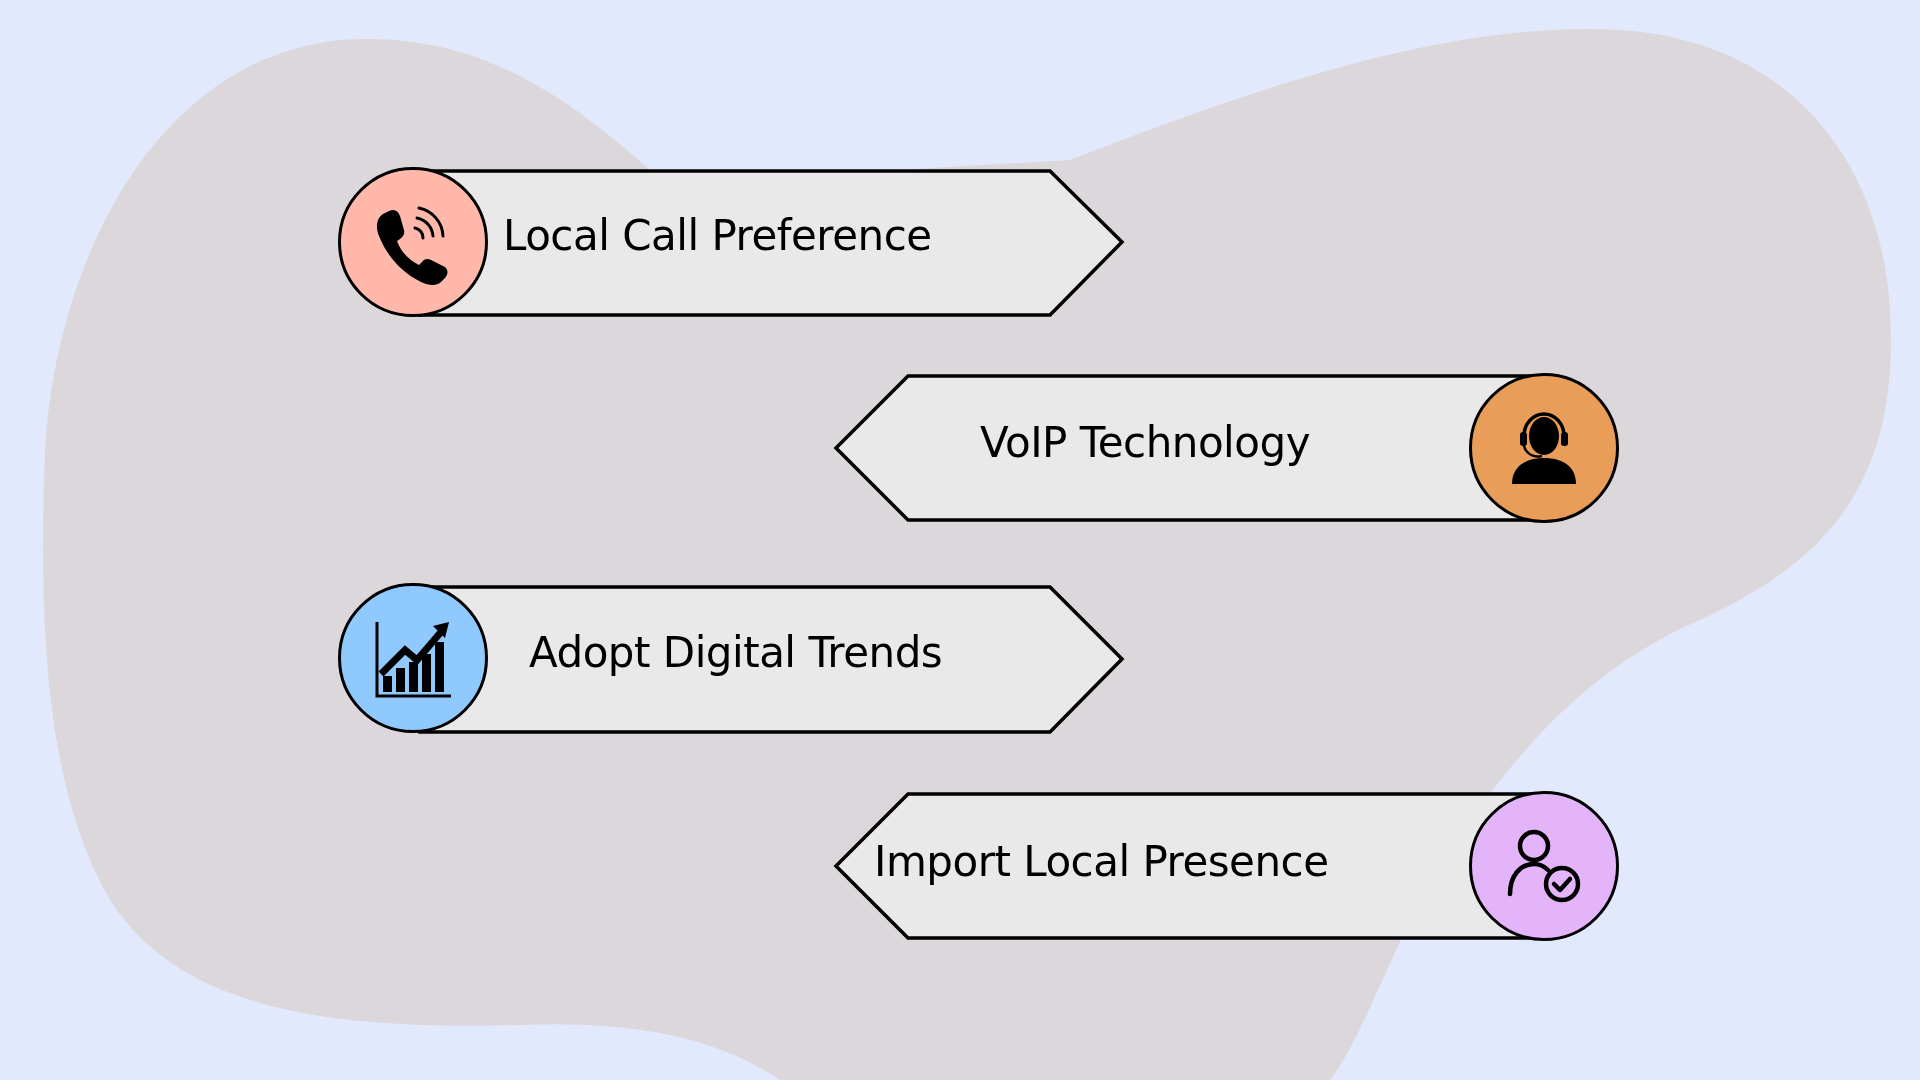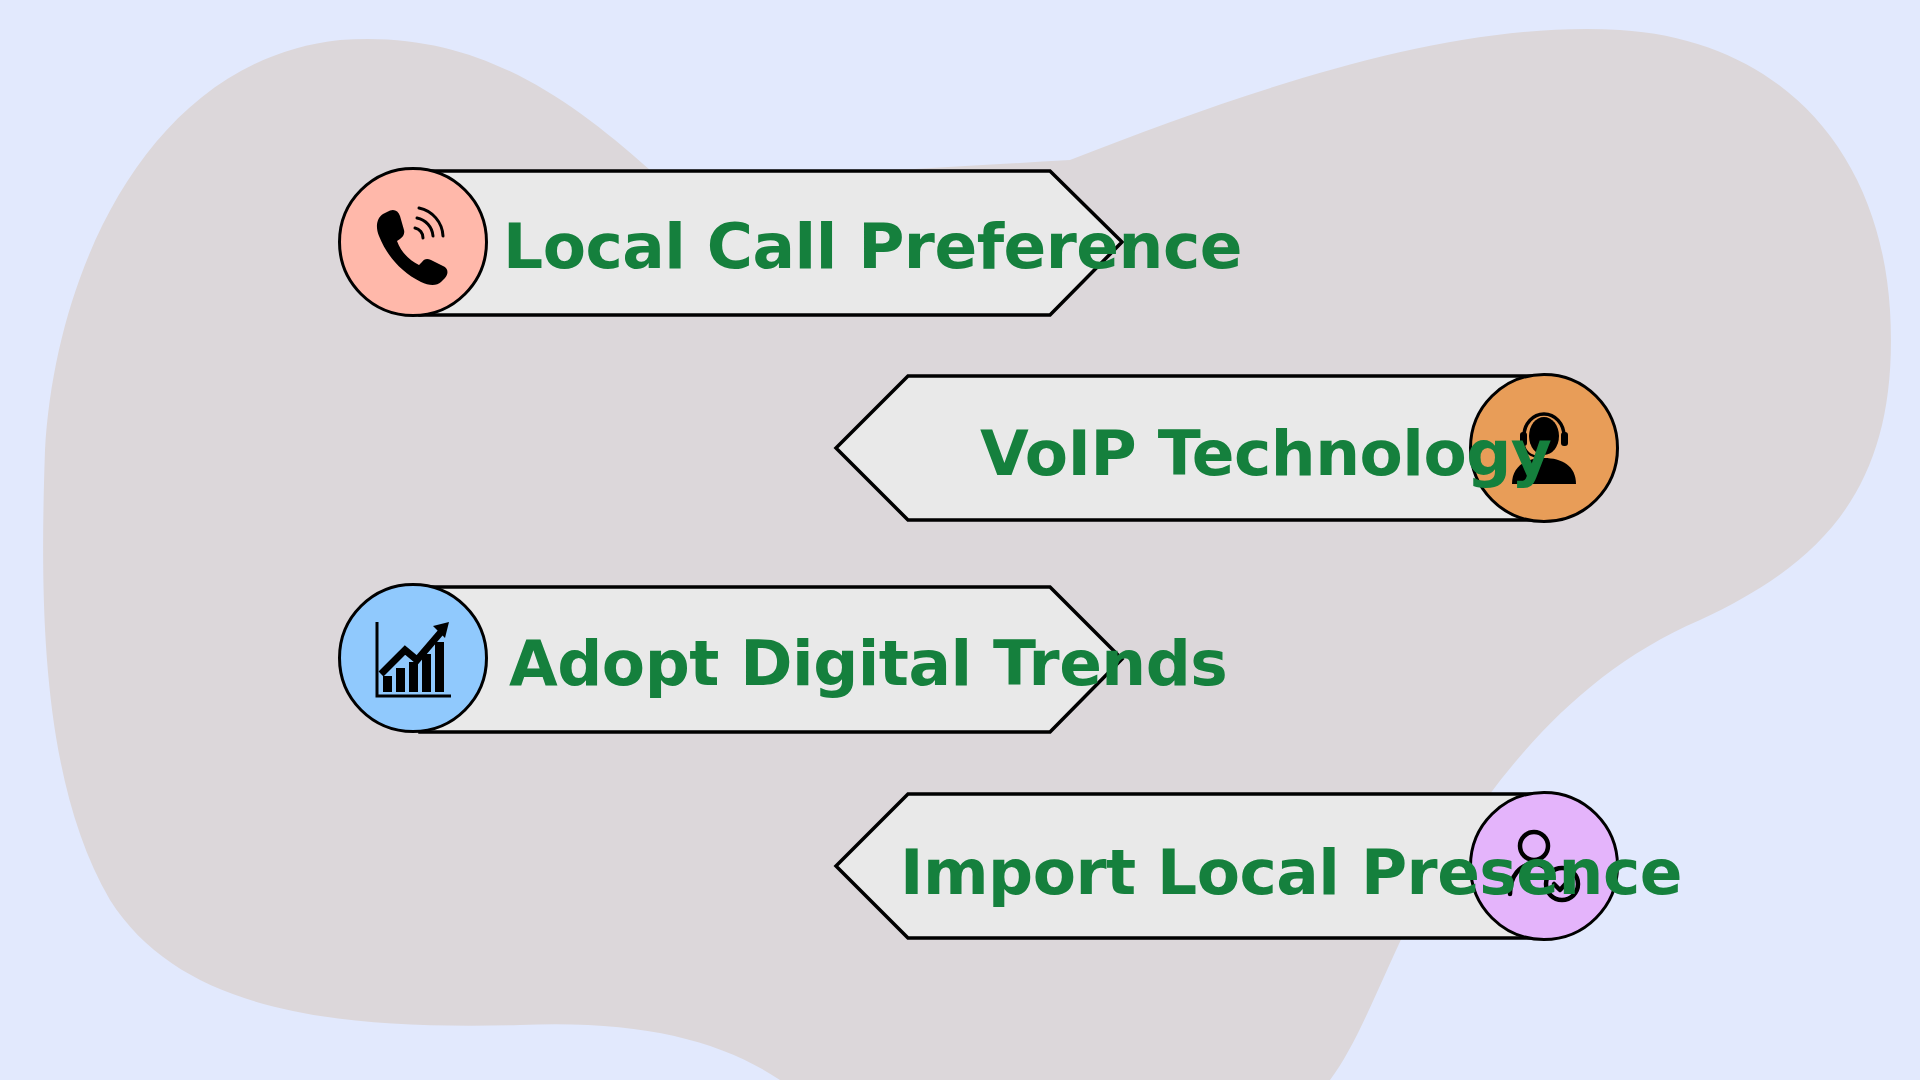--- a/index.html
+++ b/index.html
@@ -10,23 +10,23 @@
       font-family: "DejaVu Sans", "Liberation Sans", sans-serif;
     }
     #blob { position: absolute; left: 0; top: 0; width: 1920px; height: 1080px; }
     .banner {
       position: absolute;
       width: 1920px; height: 1080px; left: 0; top: 0;
       pointer-events: none;
     }
     .label {
       position: absolute;
-      font-weight: bold;
-      font-size: 63px;
-      color: #15803d;
+      font-weight: normal;
+      font-size: 42px;
+      color: #000000;
       white-space: nowrap;
       line-height: 1;
       letter-spacing: -0.5px;
       pointer-events: auto;
     }
     .circle {
       position: absolute;
       width: 150px; height: 150px;
       border-radius: 50%;
       border: 3.5px solid #000;
@@ -95,29 +95,29 @@
       <path d="M12 12 L12 86 L86 86" fill="none" stroke="#000" stroke-width="3"></path>
       <rect x="18" y="66" width="9" height="16" fill="#000"></rect>
       <rect x="31" y="58" width="9" height="24" fill="#000"></rect>
       <rect x="44" y="52" width="9" height="30" fill="#000"></rect>
       <rect x="57" y="44" width="9" height="38" fill="#000"></rect>
       <rect x="70" y="32" width="9" height="50" fill="#000"></rect>
       <path d="M16 64 L40 40 L52 50 L76 22" fill="none" stroke="#000" stroke-width="7" stroke-linejoin="miter"></path>
       <polygon points="68,16 84,12 80,28" fill="#000"></polygon>
     </svg>
   </div>
-  <div class="label" style="left:509px; top:632px;">Adopt Digital Trends</div>
+  <div class="label" style="left:529px; top:632px;">Adopt Digital Trends</div>
 </div>
 
 <div>
   <svg class="banner" viewBox="0 0 1920 1080">
     <polygon points="908,794 1540,794 1540,938 908,938 836,866" fill="#e9e9e9" stroke="#000" stroke-width="3.5" stroke-linejoin="miter"></polygon>
   </svg>
   <div class="circle" style="left:1469px; top:791px; background:#e4b4fb;">
     <svg viewBox="0 0 96 96">
       <circle cx="38" cy="28" r="14" fill="none" stroke="#000" stroke-width="4.5"></circle>
       <path d="M14 76 C14 58 24 46 38 46 C44 46 48 48 52 52" fill="none" stroke="#000" stroke-width="4.5" stroke-linecap="round"></path>
       <circle cx="66" cy="66" r="16" fill="none" stroke="#000" stroke-width="4.5"></circle>
       <path d="M58 66 L64 72 L74 61" fill="none" stroke="#000" stroke-width="4.5" stroke-linecap="round" stroke-linejoin="round"></path>
     </svg>
   </div>
-  <div class="label" style="left:900px; top:841px;">Import Local Presence</div>
+  <div class="label" style="left:874px; top:841px;">Import Local Presence</div>
 </div>
 
 </body></html>

